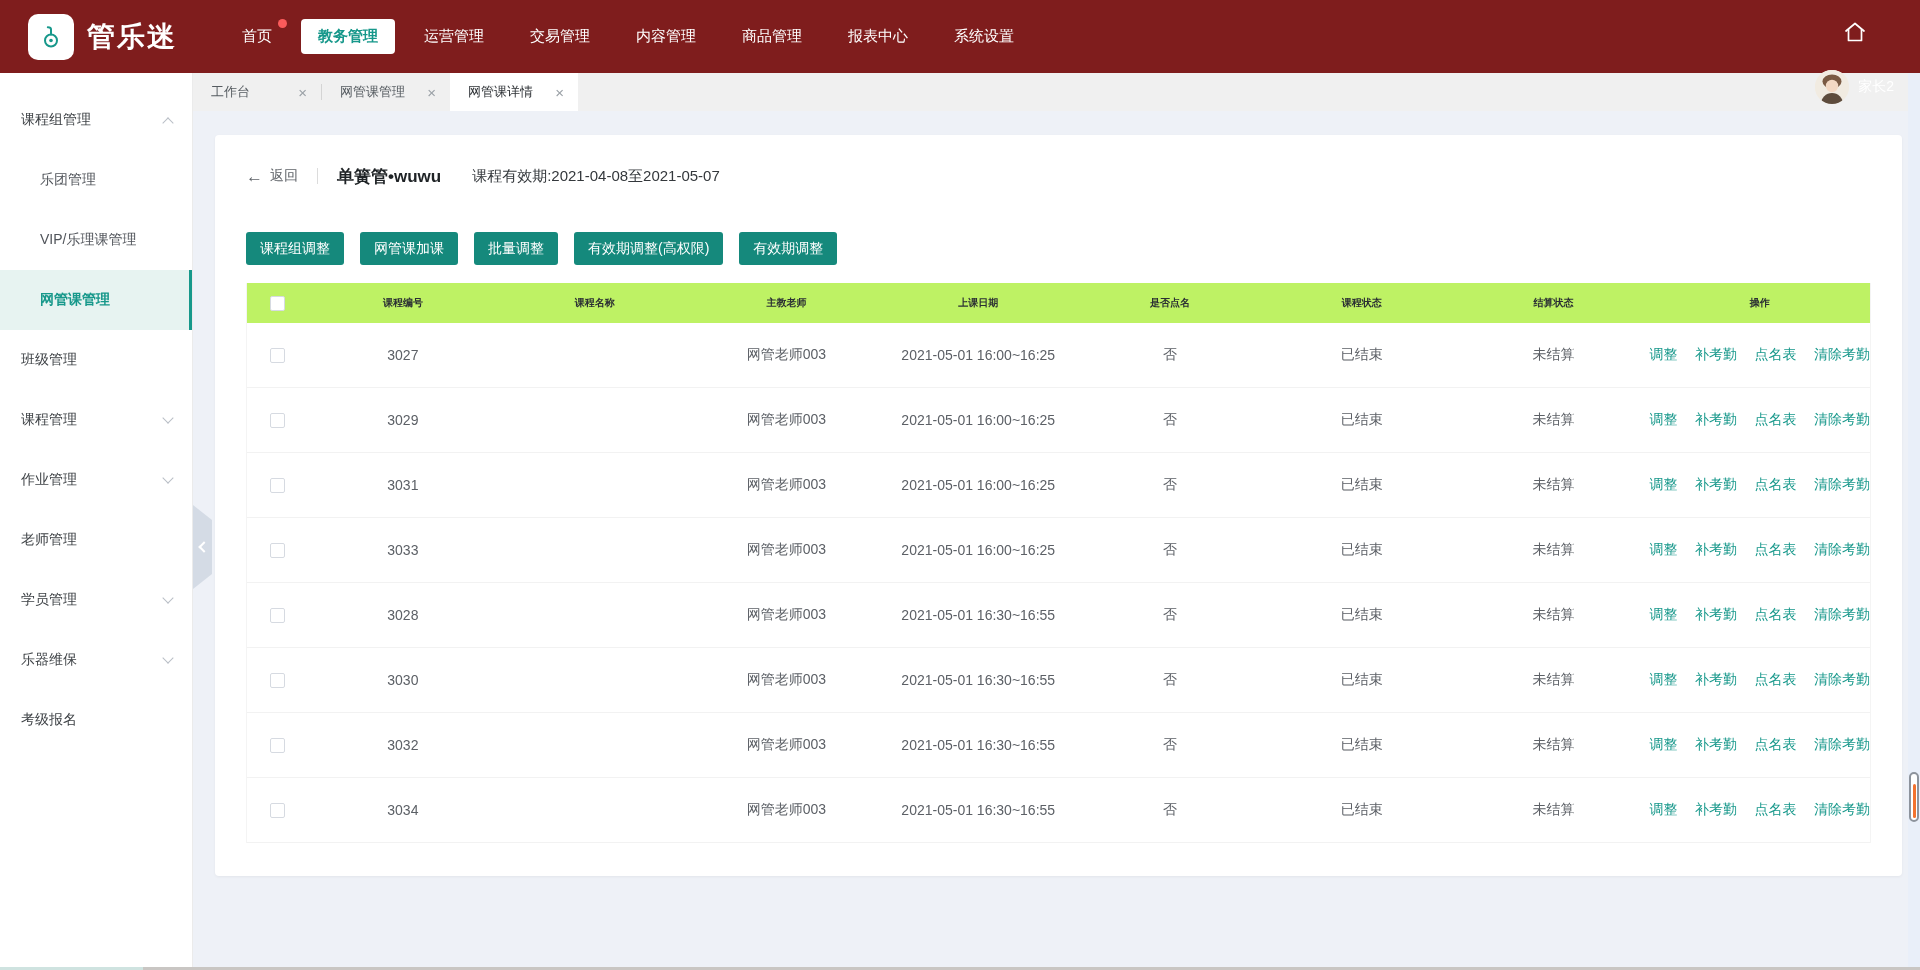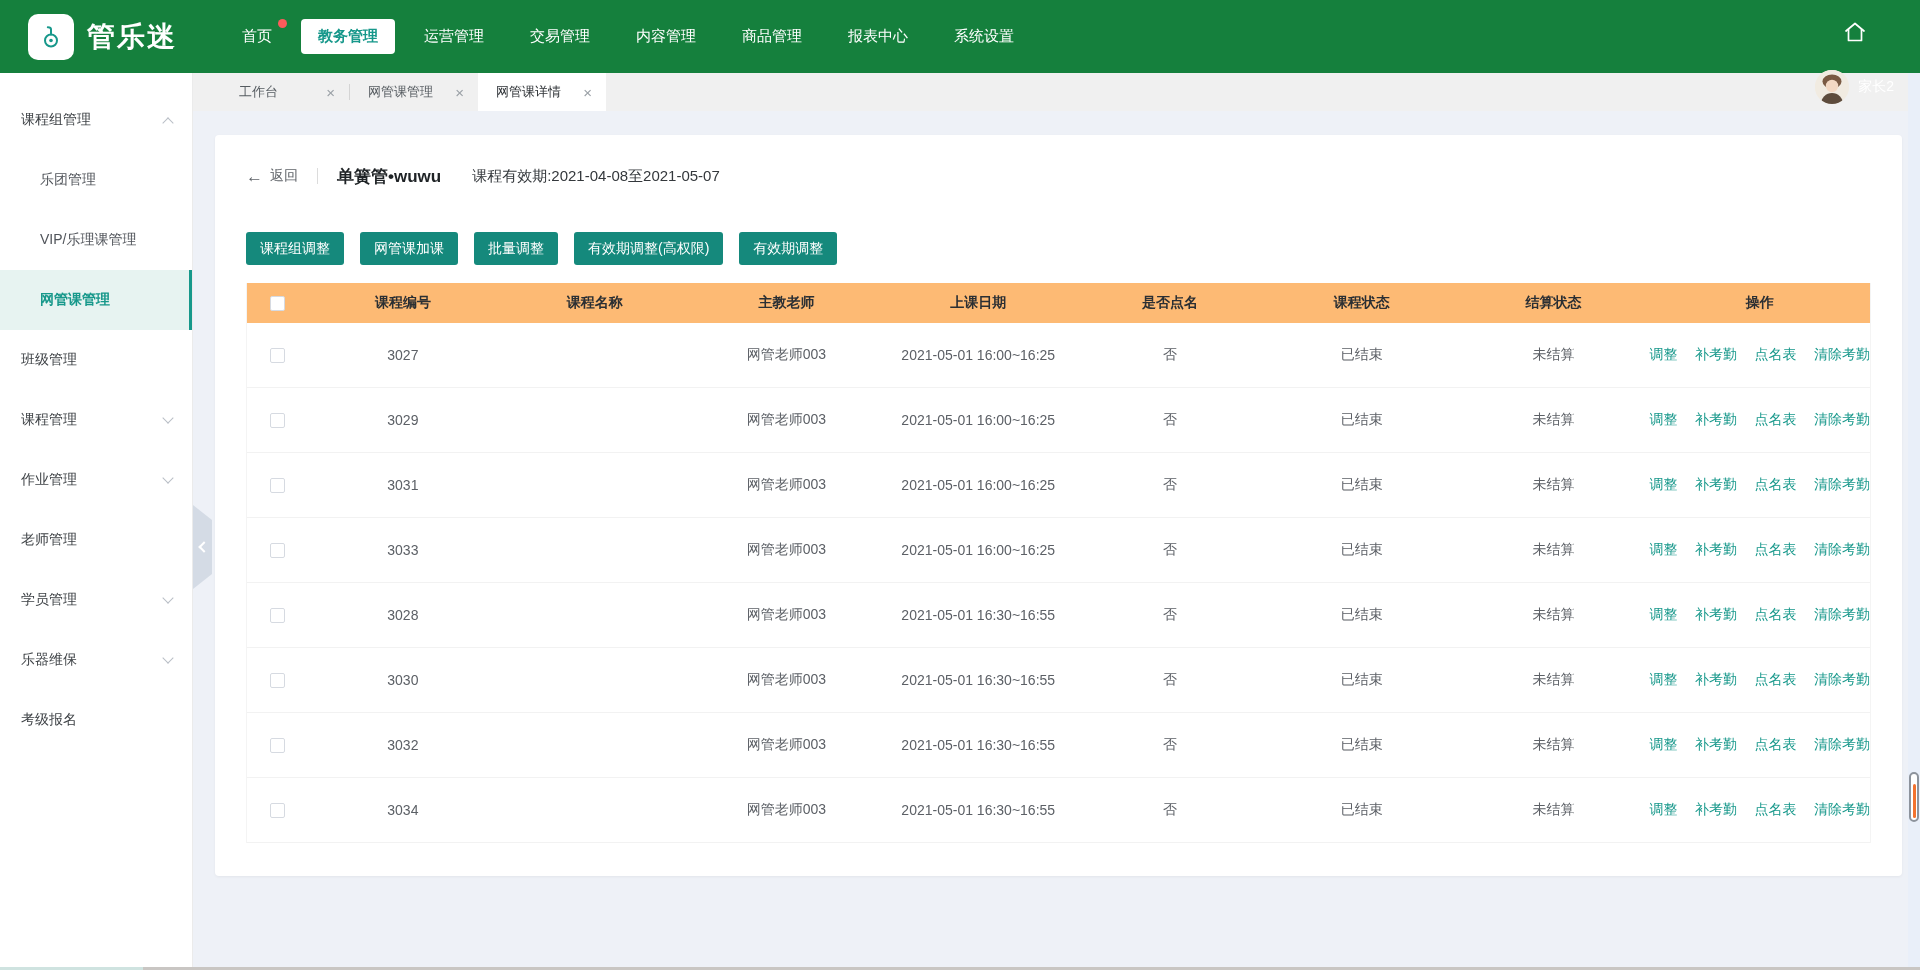--- a/index.html
+++ b/index.html
@@ -1,20 +1,20 @@
 <!DOCTYPE html>
 <html><head>
 <meta charset="utf-8">
 <style>
   * { margin:0; padding:0; box-sizing:border-box; }
   html,body { width:1920px; height:970px; overflow:hidden;
     font-family:"Liberation Sans","DejaVu Sans",sans-serif; background:#eef1f7; }
 
   
-  .navbar { height:73px; background:#15803d; display:flex; align-items:center;
+  .navbar { height:73px; background:#7f1d1d; display:flex; align-items:center;
     padding:0 26px 0 28px; position:relative; z-index:5; }
   .logo-box { width:46px; height:46px; background:#fff; border-radius:10px;
     display:flex; align-items:center; justify-content:center; flex:0 0 auto; }
   .brand { color:#fff; font-size:28px; font-weight:bold; margin-left:13px; letter-spacing:2px; white-space:nowrap; }
   .nav-items { display:flex; align-items:center; margin-left:48px; gap:12px; }
   .nav-item { color:#fff; font-size:15px; padding:8px 17px; position:relative;
     cursor:pointer; white-space:nowrap; border-radius:4px; }
   .nav-item.active { background:#fff; color:#17988b; font-weight:bold; }
   .badge-dot { position:absolute; top:0; right:2px; width:9px; height:9px;
     border-radius:50%; background:#fb5b5b; }
@@ -37,21 +37,21 @@
     border-bottom:1.6px solid #b9bec6; transform:rotate(45deg); margin-top:-4px; }
   .chev.up { transform:rotate(-135deg); margin-top:5px; }
 
   .collapse-handle { position:absolute; left:193px; top:432px; width:19px; height:84px;
     background:#d4dbe5; clip-path:polygon(0 0,100% 18%,100% 82%,0 100%);
     display:flex; align-items:center; justify-content:center; cursor:pointer; z-index:3; }
   .collapse-chevron { width:8px; height:8px; border-right:2px solid #fff;
     border-bottom:2px solid #fff; transform:rotate(135deg); margin-left:3px; }
 
   .main { flex:1; display:flex; flex-direction:column; min-width:0; }
-  .tabbar { height:38px; background:#f0f0f0; display:flex; align-items:stretch;padding-left:28px; }
+  .tabbar { height:38px; background:#f0f0f0; display:flex; align-items:stretch; }
   .tab { width:128px; display:flex; align-items:center; justify-content:space-between;
     padding:0 14px 0 18px; font-size:13px; color:#555b60; cursor:pointer; position:relative; }
   .tab .tab-x { color:#9aa0a6; font-size:15px; line-height:1; }
   .tab.active { background:#fff; color:#2e3236; }
   .tab-sep { width:1px; height:16px; background:#d4d4d4; align-self:center; }
 
   .content { flex:1; position:relative; }
   .card { position:absolute; left:22px; top:24px; width:1687px; height:741px;
     background:#fff; border-radius:4px; box-shadow:0 1px 3px rgba(0,0,0,.05);
     padding:0 31px; }
@@ -66,21 +66,21 @@
 
   
   .btn-row { display:flex; gap:16px; margin-top:39px; }
   .btn { background:#15897c; color:#fff; font-size:14px; height:33px; padding:0 14px;
     display:inline-flex; align-items:center; border:none; border-radius:3px;
     cursor:pointer; white-space:nowrap; font-family:inherit; }
 
   
   .table { margin-top:18px; border-left:1px solid #f4f4f4; border-right:1px solid #f4f4f4; }
   .t-head, .t-row { display:grid; grid-template-columns:60px repeat(7,1fr) 1.15fr; align-items:center; }
-  .t-head { height:40px; background:#fdba74; font-size:14px; font-weight:bold; color:#2b2f33; }
+  .t-head { height:40px; background:#bef264; font-size:10px; font-weight:bold; color:#2b2f33; }
   .t-row { height:65px; border-bottom:1px solid #f2f2f2; font-size:14px; color:#5c6066; background:#fff; }
   .t-cell { text-align:center; overflow:hidden; white-space:nowrap; }
   .cbx { width:15px; height:15px; border:1px solid #d6dae1; border-radius:2px;
     background:#fff; margin:0 auto; cursor:pointer; }
   .actions { display:flex; gap:15px; justify-content:space-between; }
   .action-link { color:#17988b; cursor:pointer; white-space:nowrap; }
 
   
   .right-strip { position:absolute; right:0; top:73px; width:12px; height:897px;
     background:#e9eff9; z-index:8; }

